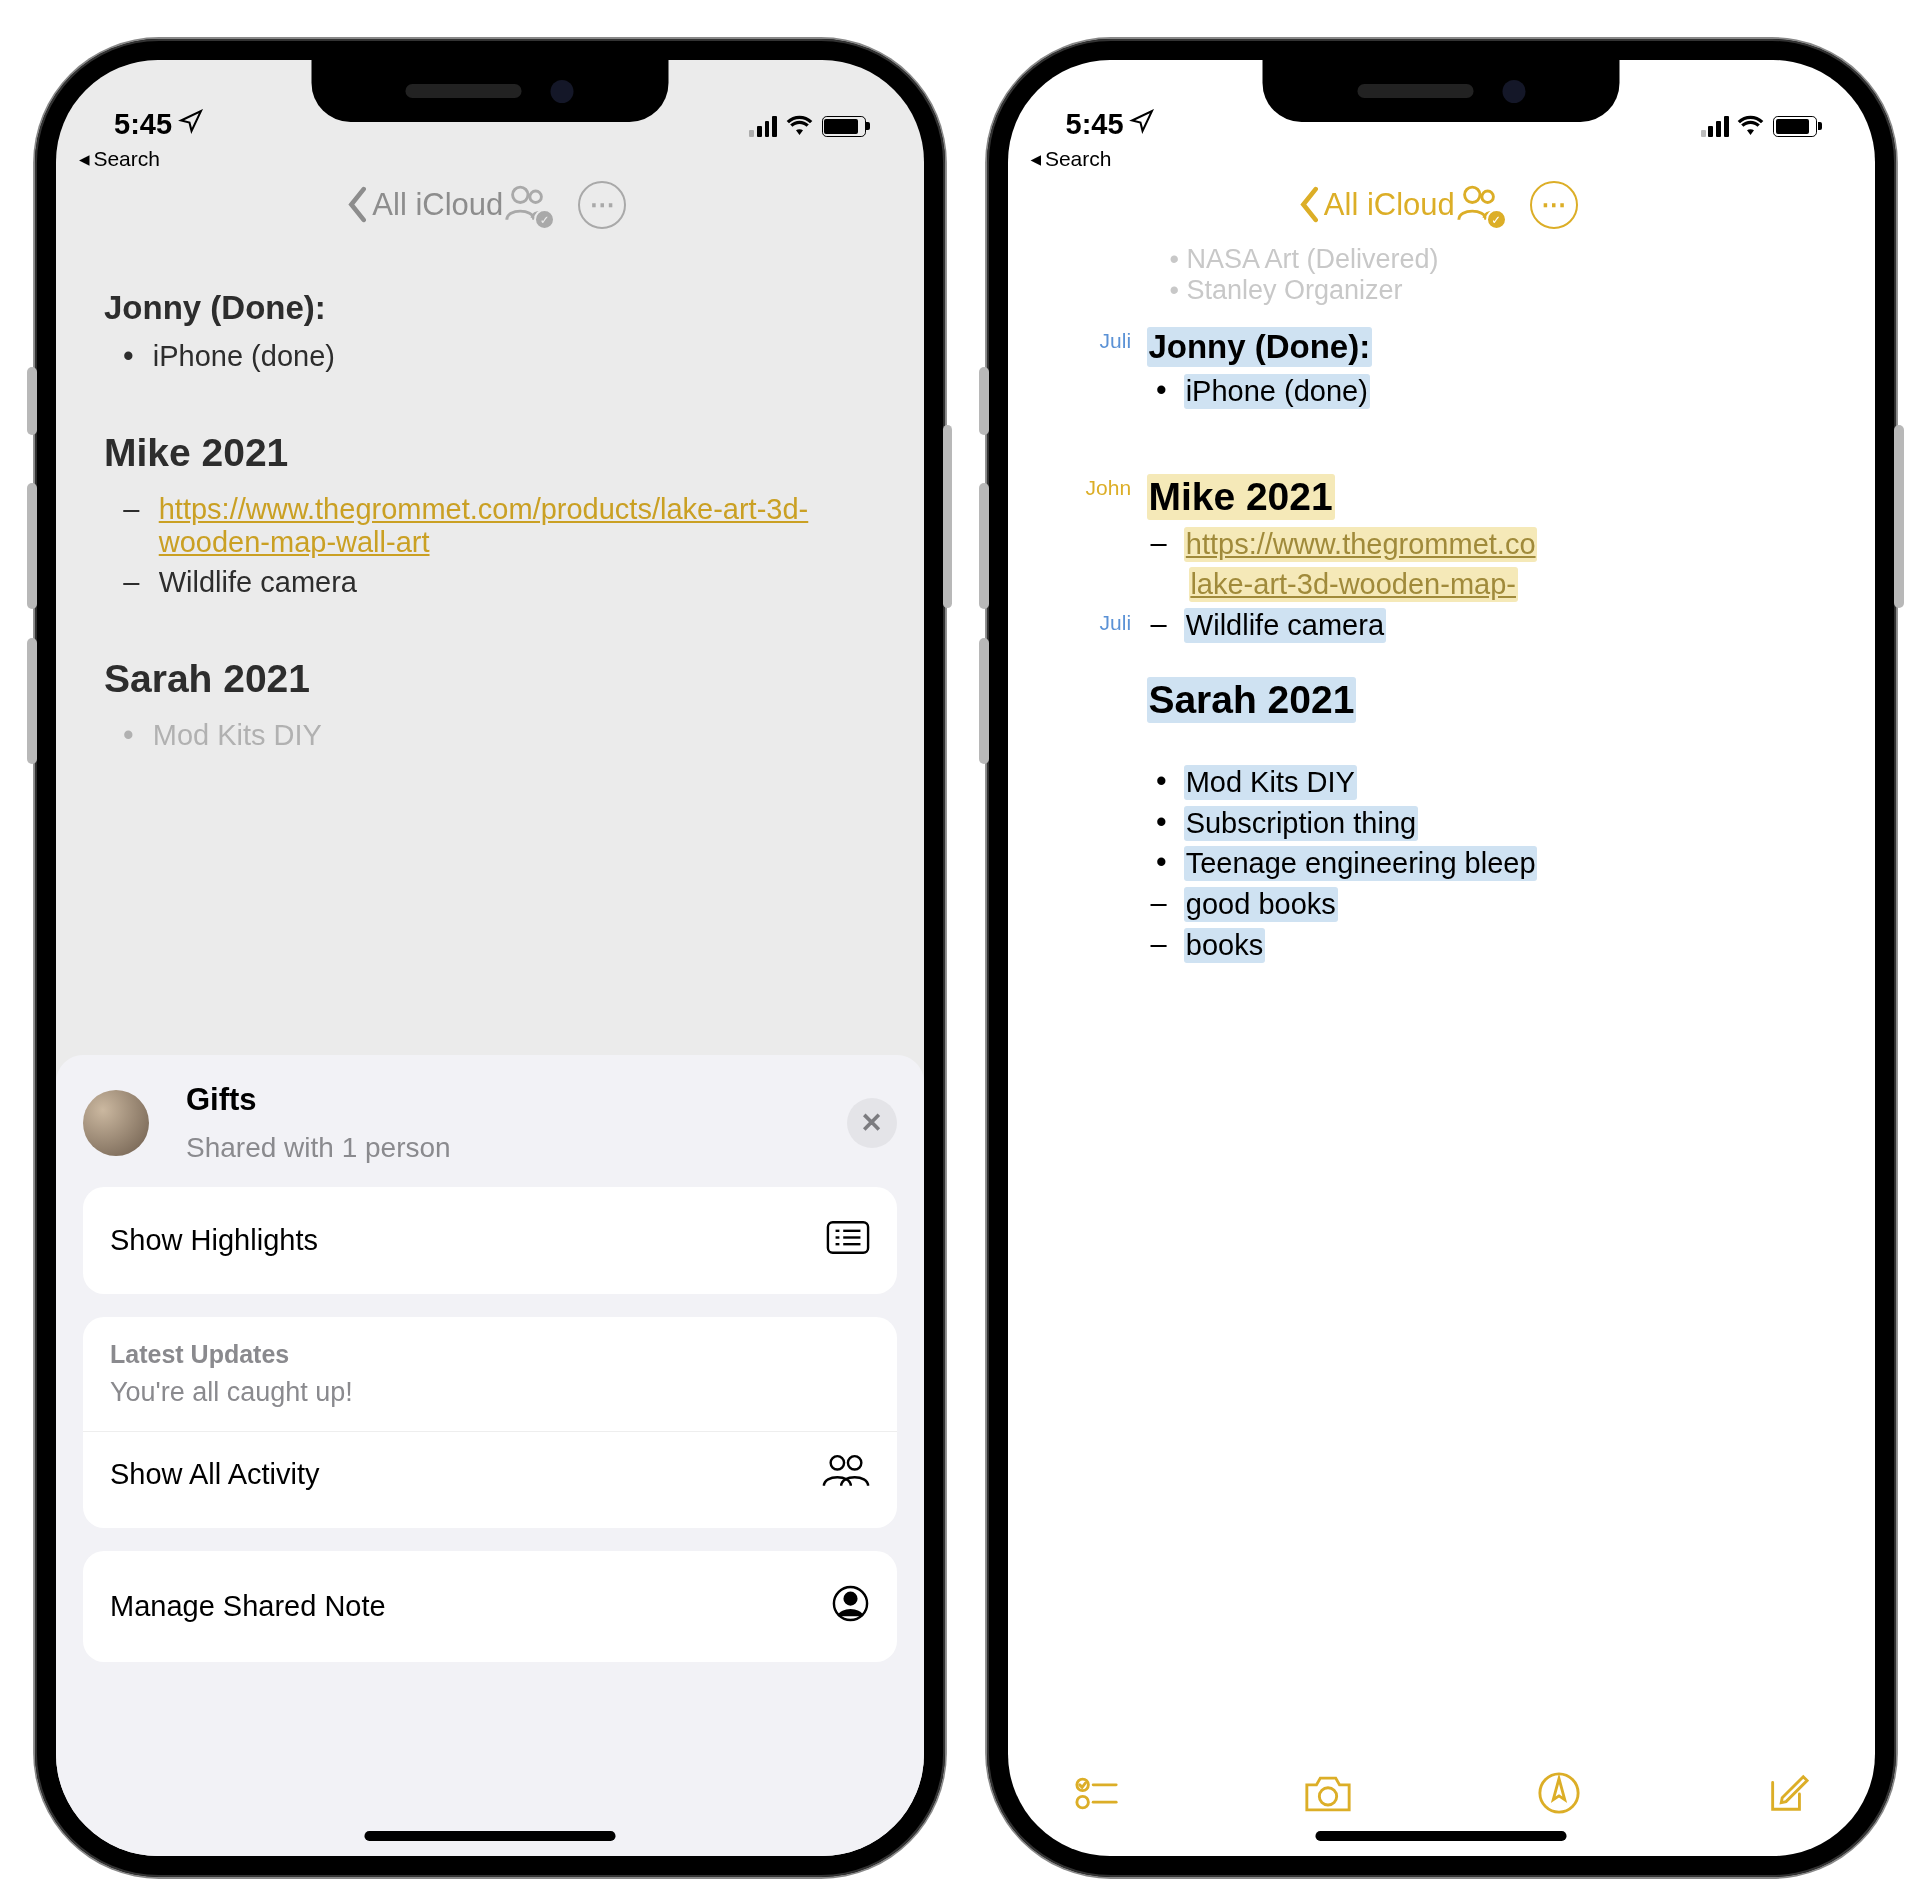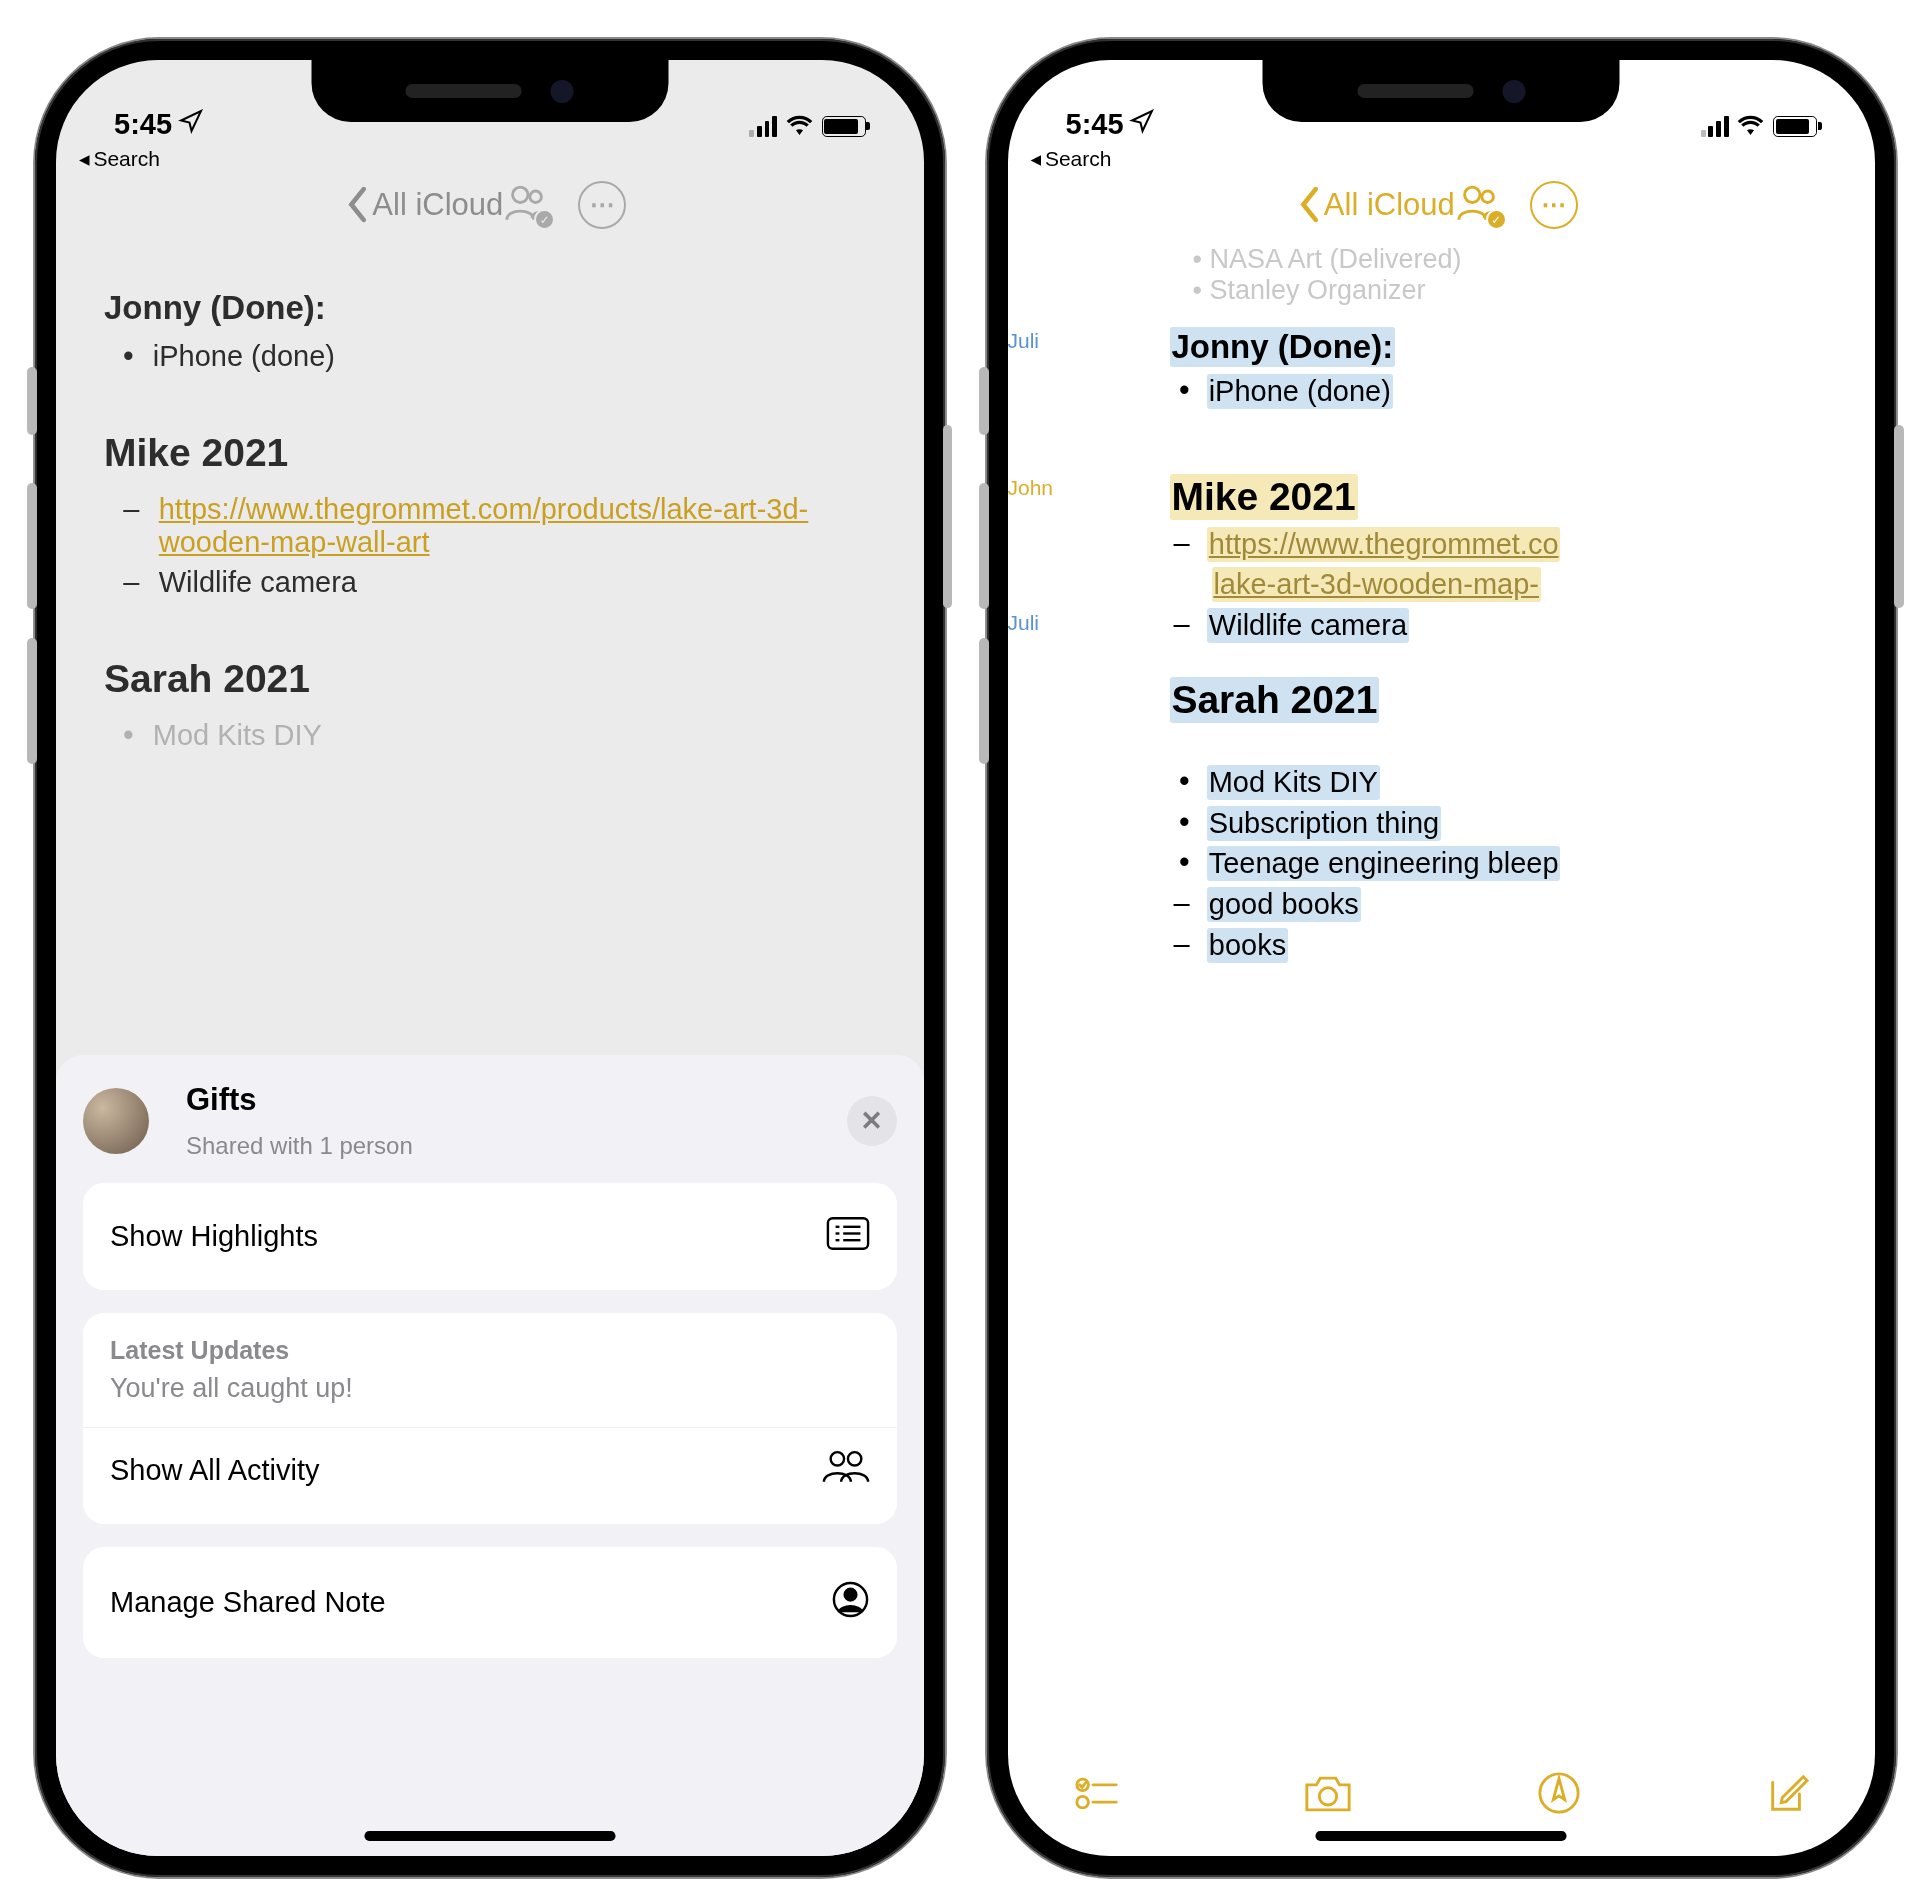--- a/index.html
+++ b/index.html
@@ -96,32 +96,32 @@
   padding:27px;
 }
 .sheet-header { display:flex;align-items:center;gap:37px; }
 .avatar {
   width:66px;height:66px;border-radius:50%;
   background: radial-gradient(circle at 30% 30%, #cbb8a0, #6b5a4a);
   flex-shrink:0;
 }
 .sheet-title-wrap { flex:1; }
 .sheet-title { font-size:31px;font-weight:700; }
-.sheet-sub { font-size:24px;color:#8a8a8e;margin-top:14px; }
+.sheet-sub { font-size:28px;color:#8a8a8e;margin-top:14px; }
 .close-btn { width:50px;height:50px;border-radius:50%;background:#e4e4e8;display:flex;align-items:center;justify-content:center;color:#7c7c80;font-size:27px;font-weight:700; }
 .card { background:#fff;border-radius:21px;margin-top:23px;padding:23px 27px; }
 .card-label { font-size:25px;color:#8a8a8e;font-weight:600; }
 .card-text { font-size:27px;color:#8a8a8e;margin-top:7.7px; }
 .card-row { display:flex;align-items:center;justify-content:space-between;font-size:29px;padding:9.7px 0; }
 .home-indicator { position:absolute;bottom:15.4px;left:50%;transform:translateX(-50%);width:251px;height:9.7px;background:#000;border-radius:4.8px; }
 
 
 .content-right { padding-top:7.7px; }
 .attrib-row { display:flex;align-items:flex-start; }
-.attrib-col { width:162px;text-align:left;padding-right:15.4px;font-size:21px;padding-top:5.8px;flex-shrink:0; }
+.attrib-col { width:139px;text-align:right;padding-right:15.4px;font-size:21px;padding-top:5.8px;flex-shrink:0; }
 .attrib-col.juli { color:#5b92d6; }
 .attrib-col.john { color:#dcae27; }
 .content-col { flex:1;overflow:hidden; }
 .hl-blue { background:#cfe2f2;border-radius:2.9px;padding:1px 1.9px; }
 .hl-yellow { background:#f5e9b8;border-radius:2.9px;padding:1px 1.9px; }
 .r-section-title { font-size:33px;font-weight:700;display:inline-block;margin:3.9px 0; }
 .r-section-title.big { font-size:39px;font-weight:800; }
 .r-bullet-row { display:flex;align-items:flex-start;gap:17.4px;font-size:29px;padding:2.9px 0 2.9px 3.9px; }
 .r-bullet-row .marker { font-weight:700;padding-left:5.8px; }
 .r-dash-row { display:flex;align-items:flex-start;gap:17.4px;font-size:29px;padding:2.9px 0 2.9px 3.9px; }

